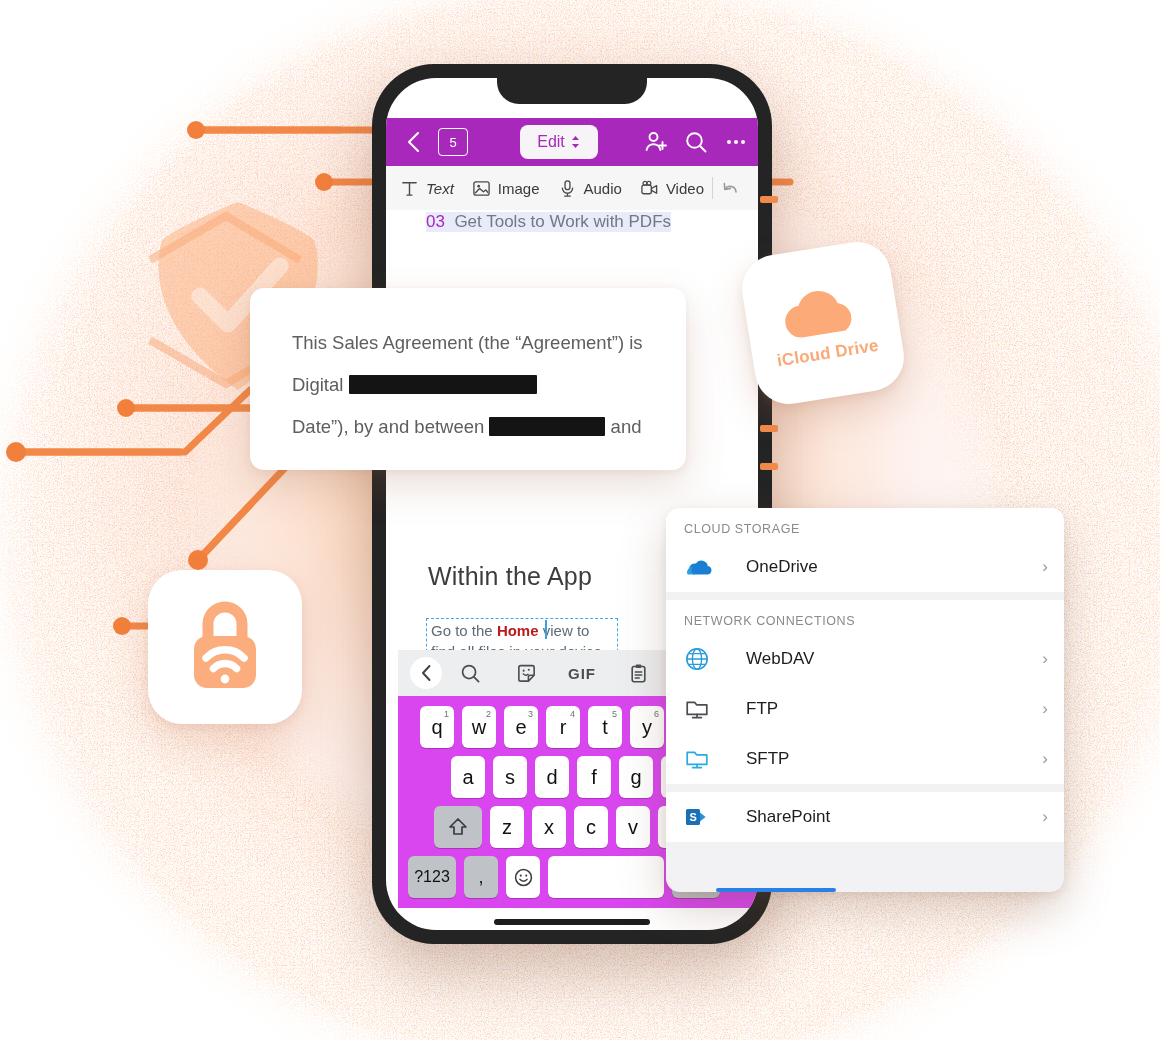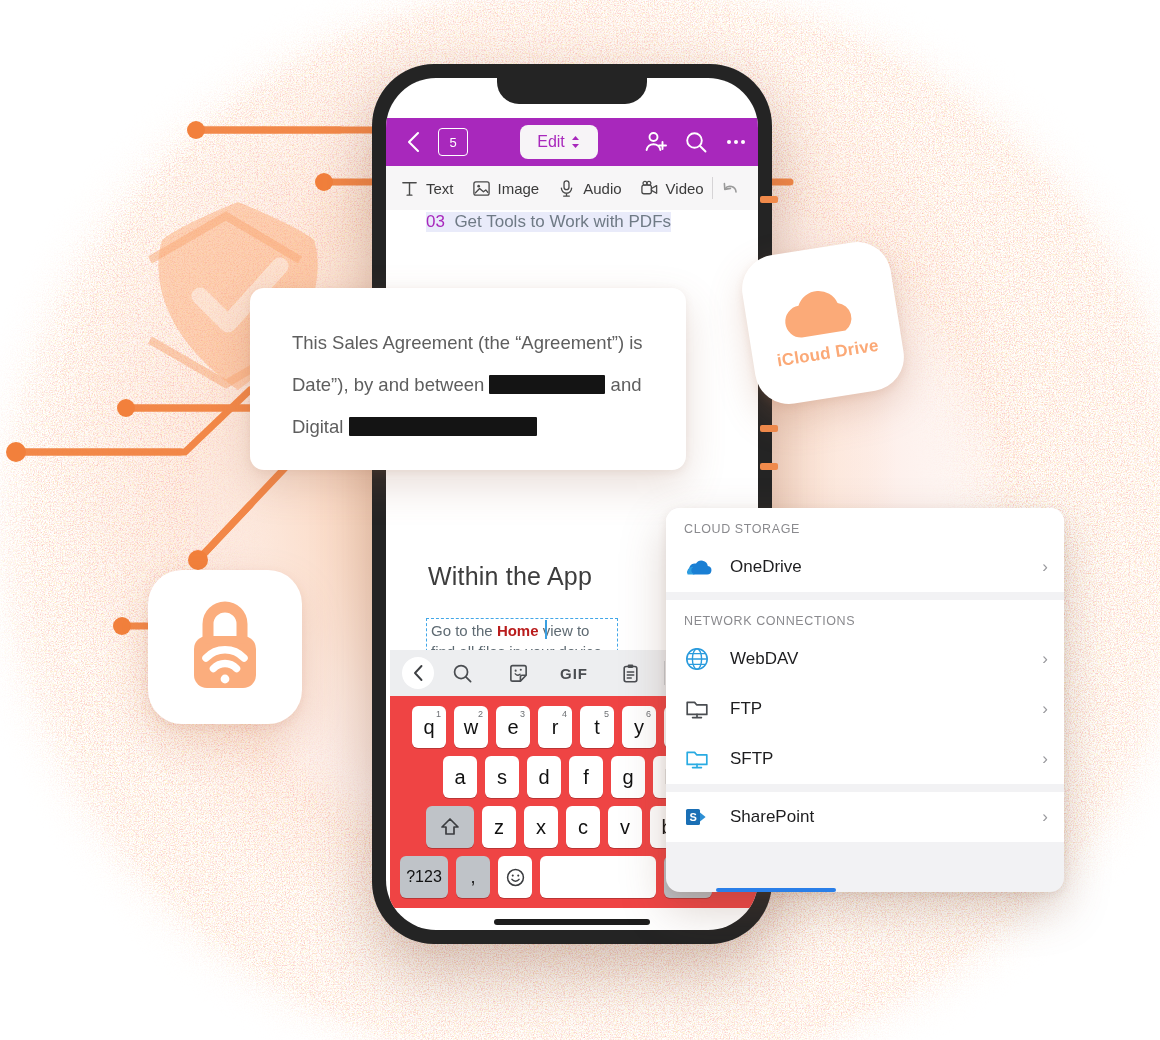--- a/index.html
+++ b/index.html
@@ -106,21 +106,21 @@
     margin:0;font-size:15px;line-height:20.5px;color:#5f6b73;
   }
   .doc-textbox p b{color:#b91c1c;margin-top:28px;}
   .handle{
     position:absolute;width:13px;height:13px;border-radius:50%;
     background:#fff;border:3px solid #1B9BE5;box-sizing:border-box;
   }
   .caret{position:absolute;left:159px;top:410px;width:1.6px;height:19px;background:#3a9fe0;}
 
   
-  .keyboard{position:absolute;left:4px;top:572px;width:372px;height:258px;background:#ef4444;}
+  .keyboard{position:absolute;left:12px;top:572px;width:372px;height:258px;background:#d946ef;}
   .kb-toolbar{position:absolute;left:0;top:0;width:372px;height:46px;background:#EDEEF0;display:flex;align-items:center;}
   .kb-back{margin-left:12px;width:32px;height:32px;border-radius:50%;background:#fff;display:flex;align-items:center;justify-content:center;}
   .kb-icons{display:flex;align-items:center;gap:0;}
   .kb-ic{width:56px;display:flex;align-items:center;justify-content:center;color:#4a4d51;}
   .kb-divider{width:1px;height:24px;background:#c9ccd0;margin-left:6px;}
   .kb-rows{position:absolute;left:0;top:46px;width:372px;}
   .kb-row{display:flex;justify-content:center;gap:8px;margin-bottom:8px;}
   .key{
     width:34px;height:42px;background:#fff;border-radius:6px;
     box-shadow:0 1px 0 rgba(0,0,0,.22);
@@ -153,21 +153,21 @@
   }
   .panel-group{background:#fff;}
   .panel-gap{height:8px;background:#F2F2F4;}
   .panel-head{
     font-size:12.5px;letter-spacing:.6px;color:#8A8A8E;padding:14px 18px 6px 18px;background:#fff;
   }
   .panel-row{
     height:50px;display:flex;align-items:center;padding:0 16px 0 18px;background:#fff;
   }
   .row-ico{width:34px;display:flex;align-items:center;justify-content:flex-start;}
-  .row-label{flex:1;font-size:17px;color:#1d1d1f;margin-left:12px;}
+  .row-label{flex:1;font-size:17px;color:#1d1d1f;margin-left:28px;}
   .chev{color:#9a9a9e;font-size:17px;}
   .blue-strip{position:absolute;left:50px;bottom:0;width:120px;height:4px;background:#2a7fe8;border-radius:2px;}
 
   
   .tick{position:absolute;width:18px;height:7px;background:#F08A4B;border-radius:2px;}
 </style>
 </head>
 <body>
 
 <div id="stage">
@@ -284,21 +284,21 @@
         </svg>
         <svg width="24" height="24" viewBox="0 0 24 24">
           <circle cx="5" cy="12" r="2" fill="#fff"></circle>
             <circle cx="12" cy="12" r="2" fill="#fff"></circle>
             <circle cx="19" cy="12" r="2" fill="#fff"></circle>
         </svg>
       </div>
     </div>
 
     <div class="edittoolbar">
-      <div class="tb-item" style="margin-left:14px;">
+      <div class="tb-item" style="margin-left:14px;font-style:italic;">
         <svg width="19" height="19" viewBox="0 0 20 20">
           <path d="M3 4 H17 M10 4 V17 M7.5 17 H12.5" stroke="#4a4a4a" stroke-width="1.5" fill="none" stroke-linecap="round"></path>
         </svg>
         <span>Text</span>
       </div>
       <div class="tb-item" style="margin-left:18px;">
         <svg width="19" height="19" viewBox="0 0 20 20">
           <rect x="2" y="3" width="16" height="14" rx="2" fill="none" stroke="#4a4a4a" stroke-width="1.4"></rect>
           <circle cx="7" cy="7.5" r="1.4" fill="#4a4a4a"></circle>
           <path d="M3.2 15 L8 10 L12 13.5 L14.5 11.5 L17 14.5" fill="none" stroke="#4a4a4a" stroke-width="1.4" stroke-linejoin="round"></path>
@@ -466,22 +466,22 @@
 
   <div class="icloud-card">
     <svg width="90" height="58" viewBox="0 0 90 58">
       <path d="M22 52 a16 16 0 0 1 1.5 -31.9 A21 21 0 0 1 62.5 23.5 A15.5 15.5 0 0 1 66 52 Z" fill="#FBAA78"></path>
     </svg>
     <div class="icloud-label">iCloud Drive</div>
   </div>
 
   <div class="tipcard">
     <p>This Sales Agreement (the “Agreement”) is</p>
+    <p><span>Digital </span><span class="redact b"></span></p>
     <p><span>Date”), by and between </span><span class="redact a"></span><span> and</span></p>
-    <p><span>Digital </span><span class="redact b"></span></p>
   </div>
 
   <div class="panel">
     <div class="blue-strip"></div>
 
     <div class="panel-group">
       <div class="panel-head">CLOUD STORAGE</div>
       <div class="panel-row">
         <div class="row-ico">
           <svg width="28" height="20" viewBox="0 0 28 20">

